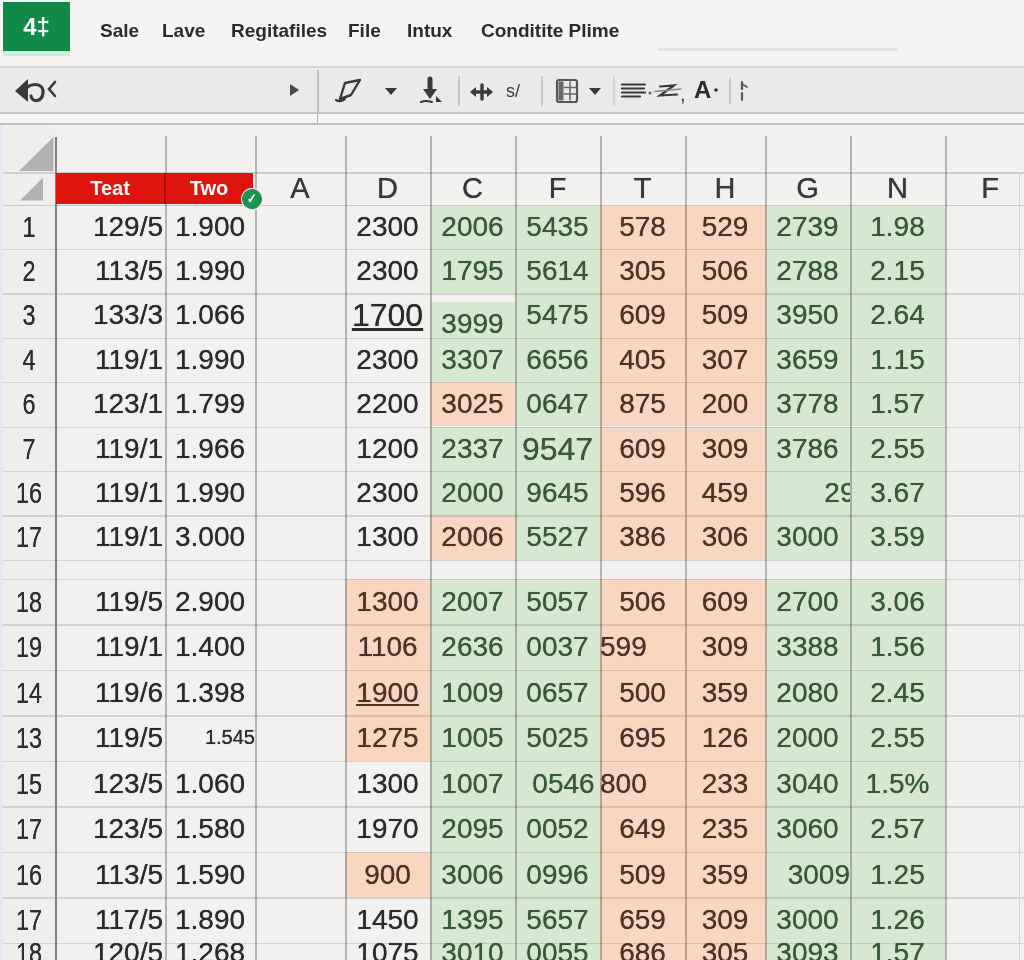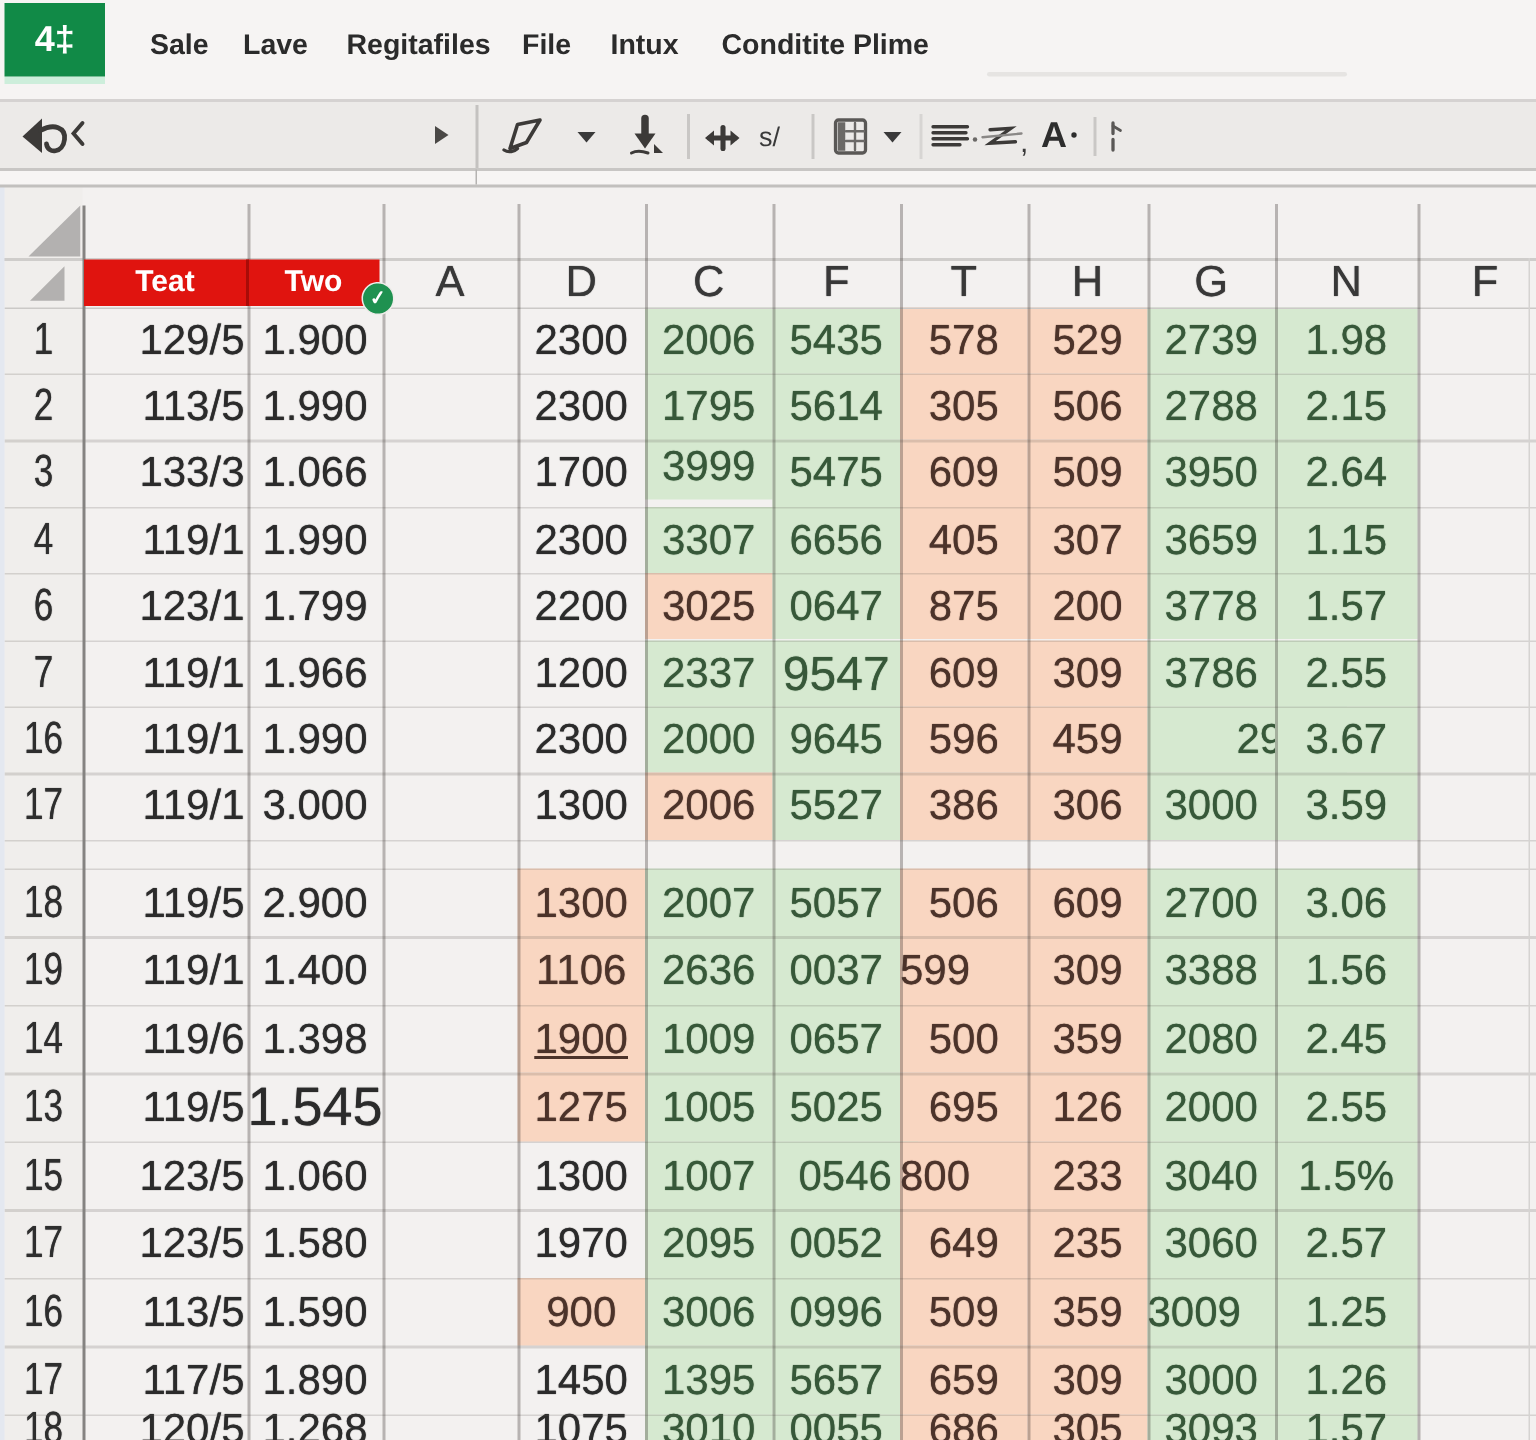--- a/index.html
+++ b/index.html
@@ -21,22 +21,22 @@
 <div style="position:absolute;left:345px;top:248.9px;width:85px;height:44.4px;line-height:44.4px;font-size:28px;color:#2b2b2b;text-align:center;text-shadow:0 0 0.7px #2b2b2b;">2300</div>
 <div style="position:absolute;left:430px;top:248.9px;width:85px;height:44.4px;line-height:44.4px;font-size:28px;color:#375839;text-align:center;text-shadow:0 0 0.7px #375839;background:#d6e9d0;">1795</div>
 <div style="position:absolute;left:515px;top:248.9px;width:85px;height:44.4px;line-height:44.4px;font-size:28px;color:#375839;text-align:center;text-shadow:0 0 0.7px #375839;background:#d6e9d0;">5614</div>
 <div style="position:absolute;left:600px;top:248.9px;width:85px;height:44.4px;line-height:44.4px;font-size:28px;color:#4c332a;text-align:center;text-shadow:0 0 0.7px #4c332a;background:#f9d6c1;">305</div>
 <div style="position:absolute;left:685px;top:248.9px;width:80px;height:44.4px;line-height:44.4px;font-size:28px;color:#4c332a;text-align:center;text-shadow:0 0 0.7px #4c332a;background:#f9d6c1;">506</div>
 <div style="position:absolute;left:765px;top:248.9px;width:85px;height:44.4px;line-height:44.4px;font-size:28px;color:#375839;text-align:center;text-shadow:0 0 0.7px #375839;background:#d6e9d0;">2788</div>
 <div style="position:absolute;left:850px;top:248.9px;width:95px;height:44.4px;line-height:44.4px;font-size:28px;color:#375839;text-align:center;text-shadow:0 0 0.7px #375839;background:#d6e9d0;">2.15</div>
 <div style="position:absolute;left:3px;top:293.3px;width:52px;height:44.4px;line-height:44.4px;font-size:30px;color:#2e2e2e;text-align:center;transform:scaleX(0.78);text-shadow:0 0 0.7px #2e2e2e;">3</div>
 <div style="position:absolute;left:56px;top:293.3px;width:109px;height:44.4px;line-height:44.4px;font-size:28px;color:#2b2b2b;text-align:right;text-shadow:0 0 0.7px #2b2b2b;padding-right:2px;box-sizing:border-box;">133/3</div>
 <div style="position:absolute;left:165px;top:293.3px;width:90px;height:44.4px;line-height:44.4px;font-size:28px;color:#2b2b2b;text-align:center;text-shadow:0 0 0.7px #2b2b2b;">1.066</div>
-<div style="position:absolute;left:345px;top:293.3px;width:85px;height:44.4px;line-height:44.4px;font-size:28px;color:#2b2b2b;text-align:center;text-shadow:0 0 0.7px #2b2b2b;">1700</div>
-<div style="position:absolute;left:430px;top:289px;width:85px;height:44.4px;line-height:44.4px;font-size:28px;color:#375839;text-align:center;text-shadow:0 0 0.7px #375839;background:#d6e9d0;">3999</div>
+<div style="position:absolute;left:345px;top:293.3px;width:85px;height:44.4px;line-height:44.4px;font-size:32px;color:#2b2b2b;text-align:center;text-shadow:0 0 0.7px #2b2b2b;text-decoration:underline;">1700</div>
+<div style="position:absolute;left:430px;top:302px;width:85px;height:44.4px;line-height:44.4px;font-size:28px;color:#375839;text-align:center;text-shadow:0 0 0.7px #375839;background:#d6e9d0;">3999</div>
 <div style="position:absolute;left:515px;top:293.3px;width:85px;height:44.4px;line-height:44.4px;font-size:28px;color:#375839;text-align:center;text-shadow:0 0 0.7px #375839;background:#d6e9d0;">5475</div>
 <div style="position:absolute;left:600px;top:293.3px;width:85px;height:44.4px;line-height:44.4px;font-size:28px;color:#4c332a;text-align:center;text-shadow:0 0 0.7px #4c332a;background:#f9d6c1;">609</div>
 <div style="position:absolute;left:685px;top:293.3px;width:80px;height:44.4px;line-height:44.4px;font-size:28px;color:#4c332a;text-align:center;text-shadow:0 0 0.7px #4c332a;background:#f9d6c1;">509</div>
 <div style="position:absolute;left:765px;top:293.3px;width:85px;height:44.4px;line-height:44.4px;font-size:28px;color:#375839;text-align:center;text-shadow:0 0 0.7px #375839;background:#d6e9d0;">3950</div>
 <div style="position:absolute;left:850px;top:293.3px;width:95px;height:44.4px;line-height:44.4px;font-size:28px;color:#375839;text-align:center;text-shadow:0 0 0.7px #375839;background:#d6e9d0;">2.64</div>
 <div style="position:absolute;left:3px;top:337.7px;width:52px;height:44.4px;line-height:44.4px;font-size:30px;color:#2e2e2e;text-align:center;transform:scaleX(0.78);text-shadow:0 0 0.7px #2e2e2e;">4</div>
 <div style="position:absolute;left:56px;top:337.7px;width:109px;height:44.4px;line-height:44.4px;font-size:28px;color:#2b2b2b;text-align:right;text-shadow:0 0 0.7px #2b2b2b;padding-right:2px;box-sizing:border-box;">119/1</div>
 <div style="position:absolute;left:165px;top:337.7px;width:90px;height:44.4px;line-height:44.4px;font-size:28px;color:#2b2b2b;text-align:center;text-shadow:0 0 0.7px #2b2b2b;">1.990</div>
 <div style="position:absolute;left:345px;top:337.7px;width:85px;height:44.4px;line-height:44.4px;font-size:28px;color:#2b2b2b;text-align:center;text-shadow:0 0 0.7px #2b2b2b;">2300</div>
 <div style="position:absolute;left:430px;top:337.7px;width:85px;height:44.4px;line-height:44.4px;font-size:28px;color:#375839;text-align:center;text-shadow:0 0 0.7px #375839;background:#d6e9d0;">3307</div>
@@ -110,21 +110,21 @@
 <div style="position:absolute;left:165px;top:669.7px;width:90px;height:45.5px;line-height:45.5px;font-size:28px;color:#2b2b2b;text-align:center;text-shadow:0 0 0.7px #2b2b2b;">1.398</div>
 <div style="position:absolute;left:345px;top:669.7px;width:85px;height:45.5px;line-height:45.5px;font-size:28px;color:#4c332a;text-align:center;text-shadow:0 0 0.7px #4c332a;background:#f9d6c1;text-decoration:underline;">1900</div>
 <div style="position:absolute;left:430px;top:669.7px;width:85px;height:45.5px;line-height:45.5px;font-size:28px;color:#375839;text-align:center;text-shadow:0 0 0.7px #375839;background:#d6e9d0;">1009</div>
 <div style="position:absolute;left:515px;top:669.7px;width:85px;height:45.5px;line-height:45.5px;font-size:28px;color:#375839;text-align:center;text-shadow:0 0 0.7px #375839;background:#d6e9d0;">0657</div>
 <div style="position:absolute;left:600px;top:669.7px;width:85px;height:45.5px;line-height:45.5px;font-size:28px;color:#4c332a;text-align:center;text-shadow:0 0 0.7px #4c332a;background:#f9d6c1;">500</div>
 <div style="position:absolute;left:685px;top:669.7px;width:80px;height:45.5px;line-height:45.5px;font-size:28px;color:#4c332a;text-align:center;text-shadow:0 0 0.7px #4c332a;background:#f9d6c1;">359</div>
 <div style="position:absolute;left:765px;top:669.7px;width:85px;height:45.5px;line-height:45.5px;font-size:28px;color:#375839;text-align:center;text-shadow:0 0 0.7px #375839;background:#d6e9d0;">2080</div>
 <div style="position:absolute;left:850px;top:669.7px;width:95px;height:45.5px;line-height:45.5px;font-size:28px;color:#375839;text-align:center;text-shadow:0 0 0.7px #375839;background:#d6e9d0;">2.45</div>
 <div style="position:absolute;left:3px;top:715.2px;width:52px;height:45.5px;line-height:45.5px;font-size:30px;color:#2e2e2e;text-align:center;transform:scaleX(0.78);text-shadow:0 0 0.7px #2e2e2e;">13</div>
 <div style="position:absolute;left:56px;top:715.2px;width:109px;height:45.5px;line-height:45.5px;font-size:28px;color:#2b2b2b;text-align:right;text-shadow:0 0 0.7px #2b2b2b;padding-right:2px;box-sizing:border-box;">119/5</div>
-<div style="position:absolute;left:165px;top:715.2px;width:90px;height:45.5px;line-height:45.5px;font-size:36px;color:#2b2b2b;text-align:left;text-shadow:0 0 0.7px #2b2b2b;">1.545</div>
+<div style="position:absolute;left:165px;top:715.2px;width:90px;height:45.5px;line-height:45.5px;font-size:20px;color:#2b2b2b;text-align:right;text-shadow:0 0 0.7px #2b2b2b;">1.545</div>
 <div style="position:absolute;left:345px;top:715.2px;width:85px;height:45.5px;line-height:45.5px;font-size:28px;color:#4c332a;text-align:center;text-shadow:0 0 0.7px #4c332a;background:#f9d6c1;">1275</div>
 <div style="position:absolute;left:430px;top:715.2px;width:85px;height:45.5px;line-height:45.5px;font-size:28px;color:#375839;text-align:center;text-shadow:0 0 0.7px #375839;background:#d6e9d0;">1005</div>
 <div style="position:absolute;left:515px;top:715.2px;width:85px;height:45.5px;line-height:45.5px;font-size:28px;color:#375839;text-align:center;text-shadow:0 0 0.7px #375839;background:#d6e9d0;">5025</div>
 <div style="position:absolute;left:600px;top:715.2px;width:85px;height:45.5px;line-height:45.5px;font-size:28px;color:#4c332a;text-align:center;text-shadow:0 0 0.7px #4c332a;background:#f9d6c1;">695</div>
 <div style="position:absolute;left:685px;top:715.2px;width:80px;height:45.5px;line-height:45.5px;font-size:28px;color:#4c332a;text-align:center;text-shadow:0 0 0.7px #4c332a;background:#f9d6c1;">126</div>
 <div style="position:absolute;left:765px;top:715.2px;width:85px;height:45.5px;line-height:45.5px;font-size:28px;color:#375839;text-align:center;text-shadow:0 0 0.7px #375839;background:#d6e9d0;">2000</div>
 <div style="position:absolute;left:850px;top:715.2px;width:95px;height:45.5px;line-height:45.5px;font-size:28px;color:#375839;text-align:center;text-shadow:0 0 0.7px #375839;background:#d6e9d0;">2.55</div>
 <div style="position:absolute;left:3px;top:760.7px;width:52px;height:45.5px;line-height:45.5px;font-size:30px;color:#2e2e2e;text-align:center;transform:scaleX(0.78);text-shadow:0 0 0.7px #2e2e2e;">15</div>
 <div style="position:absolute;left:56px;top:760.7px;width:109px;height:45.5px;line-height:45.5px;font-size:28px;color:#2b2b2b;text-align:right;text-shadow:0 0 0.7px #2b2b2b;padding-right:2px;box-sizing:border-box;">123/5</div>
 <div style="position:absolute;left:165px;top:760.7px;width:90px;height:45.5px;line-height:45.5px;font-size:28px;color:#2b2b2b;text-align:center;text-shadow:0 0 0.7px #2b2b2b;">1.060</div>
@@ -146,21 +146,21 @@
 <div style="position:absolute;left:765px;top:806.2px;width:85px;height:45.5px;line-height:45.5px;font-size:28px;color:#375839;text-align:center;text-shadow:0 0 0.7px #375839;background:#d6e9d0;">3060</div>
 <div style="position:absolute;left:850px;top:806.2px;width:95px;height:45.5px;line-height:45.5px;font-size:28px;color:#375839;text-align:center;text-shadow:0 0 0.7px #375839;background:#d6e9d0;">2.57</div>
 <div style="position:absolute;left:3px;top:851.7px;width:52px;height:45.5px;line-height:45.5px;font-size:30px;color:#2e2e2e;text-align:center;transform:scaleX(0.78);text-shadow:0 0 0.7px #2e2e2e;">16</div>
 <div style="position:absolute;left:56px;top:851.7px;width:109px;height:45.5px;line-height:45.5px;font-size:28px;color:#2b2b2b;text-align:right;text-shadow:0 0 0.7px #2b2b2b;padding-right:2px;box-sizing:border-box;">113/5</div>
 <div style="position:absolute;left:165px;top:851.7px;width:90px;height:45.5px;line-height:45.5px;font-size:28px;color:#2b2b2b;text-align:center;text-shadow:0 0 0.7px #2b2b2b;">1.590</div>
 <div style="position:absolute;left:345px;top:851.7px;width:85px;height:45.5px;line-height:45.5px;font-size:28px;color:#4c332a;text-align:center;text-shadow:0 0 0.7px #4c332a;background:#f9d6c1;">900</div>
 <div style="position:absolute;left:430px;top:851.7px;width:85px;height:45.5px;line-height:45.5px;font-size:28px;color:#375839;text-align:center;text-shadow:0 0 0.7px #375839;background:#d6e9d0;">3006</div>
 <div style="position:absolute;left:515px;top:851.7px;width:85px;height:45.5px;line-height:45.5px;font-size:28px;color:#375839;text-align:center;text-shadow:0 0 0.7px #375839;background:#d6e9d0;">0996</div>
 <div style="position:absolute;left:600px;top:851.7px;width:85px;height:45.5px;line-height:45.5px;font-size:28px;color:#4c332a;text-align:center;text-shadow:0 0 0.7px #4c332a;background:#f9d6c1;">509</div>
 <div style="position:absolute;left:685px;top:851.7px;width:80px;height:45.5px;line-height:45.5px;font-size:28px;color:#4c332a;text-align:center;text-shadow:0 0 0.7px #4c332a;background:#f9d6c1;">359</div>
-<div style="position:absolute;left:765px;top:851.7px;width:85px;height:45.5px;line-height:45.5px;font-size:28px;color:#375839;text-align:left;text-shadow:0 0 0.7px #375839;background:#d6e9d0;">3009</div>
+<div style="position:absolute;left:765px;top:851.7px;width:85px;height:45.5px;line-height:45.5px;font-size:28px;color:#375839;text-align:right;text-shadow:0 0 0.7px #375839;background:#d6e9d0;">3009</div>
 <div style="position:absolute;left:850px;top:851.7px;width:95px;height:45.5px;line-height:45.5px;font-size:28px;color:#375839;text-align:center;text-shadow:0 0 0.7px #375839;background:#d6e9d0;">1.25</div>
 <div style="position:absolute;left:3px;top:897.2px;width:52px;height:45.5px;line-height:45.5px;font-size:30px;color:#2e2e2e;text-align:center;transform:scaleX(0.78);text-shadow:0 0 0.7px #2e2e2e;">17</div>
 <div style="position:absolute;left:56px;top:897.2px;width:109px;height:45.5px;line-height:45.5px;font-size:28px;color:#2b2b2b;text-align:right;text-shadow:0 0 0.7px #2b2b2b;padding-right:2px;box-sizing:border-box;">117/5</div>
 <div style="position:absolute;left:165px;top:897.2px;width:90px;height:45.5px;line-height:45.5px;font-size:28px;color:#2b2b2b;text-align:center;text-shadow:0 0 0.7px #2b2b2b;">1.890</div>
 <div style="position:absolute;left:345px;top:897.2px;width:85px;height:45.5px;line-height:45.5px;font-size:28px;color:#2b2b2b;text-align:center;text-shadow:0 0 0.7px #2b2b2b;">1450</div>
 <div style="position:absolute;left:430px;top:897.2px;width:85px;height:45.5px;line-height:45.5px;font-size:28px;color:#375839;text-align:center;text-shadow:0 0 0.7px #375839;background:#d6e9d0;">1395</div>
 <div style="position:absolute;left:515px;top:897.2px;width:85px;height:45.5px;line-height:45.5px;font-size:28px;color:#375839;text-align:center;text-shadow:0 0 0.7px #375839;background:#d6e9d0;">5657</div>
 <div style="position:absolute;left:600px;top:897.2px;width:85px;height:45.5px;line-height:45.5px;font-size:28px;color:#4c332a;text-align:center;text-shadow:0 0 0.7px #4c332a;background:#f9d6c1;">659</div>
 <div style="position:absolute;left:685px;top:897.2px;width:80px;height:45.5px;line-height:45.5px;font-size:28px;color:#4c332a;text-align:center;text-shadow:0 0 0.7px #4c332a;background:#f9d6c1;">309</div>
 <div style="position:absolute;left:765px;top:897.2px;width:85px;height:45.5px;line-height:45.5px;font-size:28px;color:#375839;text-align:center;text-shadow:0 0 0.7px #375839;background:#d6e9d0;">3000</div>

